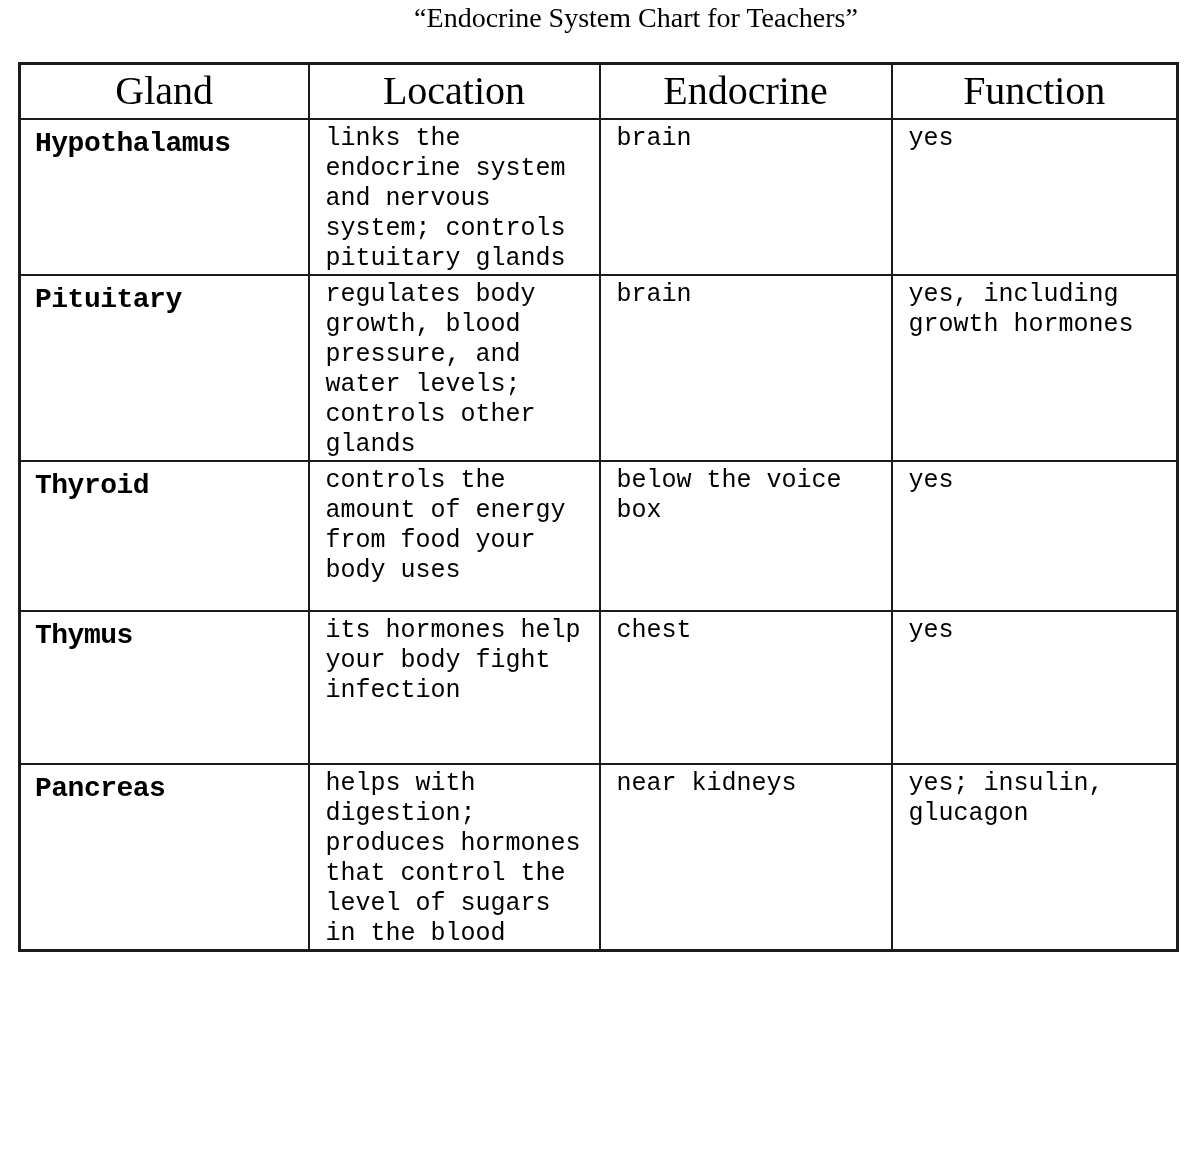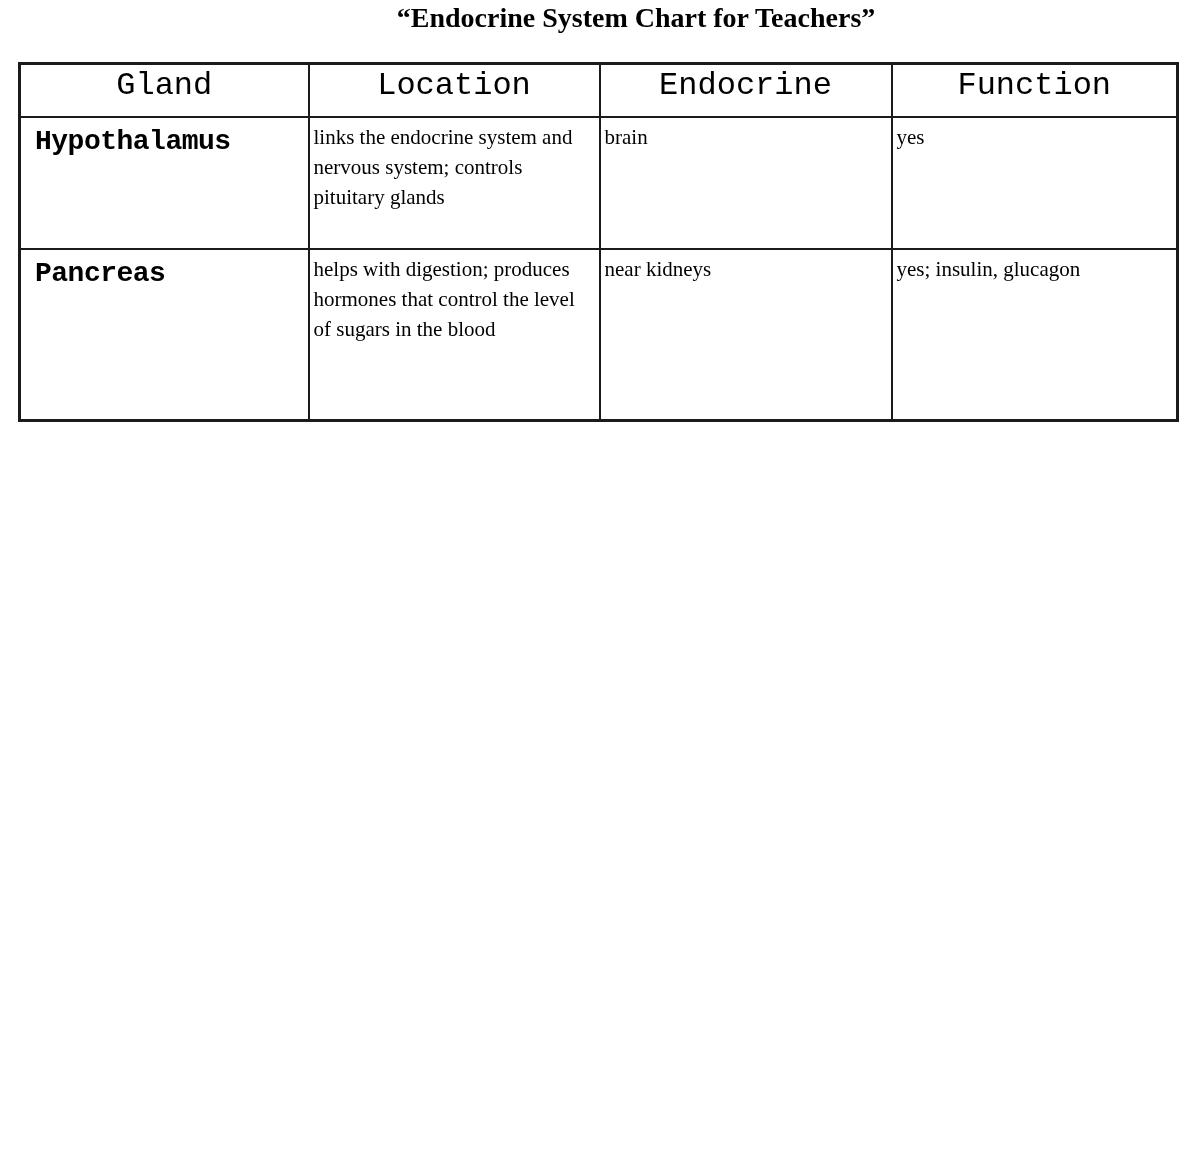--- a/index.html
+++ b/index.html
@@ -18,59 +18,59 @@
   .doc-title {
     position: absolute;
     top: 2px;
     left: 0;
     width: 1200px;
     padding-left: 72px;
     box-sizing: border-box;
     text-align: center;
     font-family: "Liberation Serif", serif;
     font-size: 28px;
-    font-weight: bold;
+    font-weight: normal;
     letter-spacing: 0px;
   }
   table.chart {
     position: absolute;
     left: 18px;
     top: 62px;
     width: 1158px;
     border-collapse: collapse;
     table-layout: fixed;
     border: 3px solid #1b1b1b;
   }
   table.chart th, table.chart td {
     border: 2px solid #1b1b1b;
     vertical-align: top;
     box-sizing: border-box;
     overflow: hidden;
   }
   th.col-head {
     height: 53px;
-    font-family: Liberation Mono, monospace;
-    font-size: 32px;
+    font-family: Liberation Serif, serif;
+    font-size: 40px;
     font-weight: normal;
     text-align: center;
     vertical-align: middle;
     padding: 2px 0 4px 0;
   }
   td.gland-cell {
     font-family: Liberation Mono, monospace;
     font-weight: bold;
     font-size: 28px;
     padding: 8px 4px 0 14px;
     letter-spacing: -0.5px;
   }
   td.body-cell {
-    font-family: Liberation Serif, serif;
-    font-size: 21px;
+    font-family: Liberation Mono, monospace;
+    font-size: 25px;
     line-height: 30px;
-    padding: 4px 12px 0 4px;
+    padding: 4px 12px 0 16px;
     white-space: pre-wrap;
   }
   tr.row-0 td { height: 132px; }
   tr.row-1 td { height: 140px; }
   tr.row-2 td { height: 150px; }
   tr.row-3 td { height: 152px; }
   tr.row-4 td { height: 153px; }
   tr.row-5 td { height: 156px; }
   tr.row-6 td { height: 172px; }
   col.c-gland    { width: 289px; }
@@ -98,20 +98,38 @@
       <th class="col-head">Function</th>
     </tr>
   </thead>
   <tbody>
     <tr class="row-0">
       <td class="gland-cell">Hypothalamus</td>
       <td class="body-cell">links the endocrine system and nervous system; controls pituitary glands</td>
       <td class="body-cell">brain</td>
       <td class="body-cell">yes</td>
     </tr>
+    <tr class="row-1">
+      <td class="gland-cell">Pituitary</td>
+      <td class="body-cell">regulates body growth, blood pressure, and water levels; controls other glands</td>
+      <td class="body-cell">brain</td>
+      <td class="body-cell">yes, including growth hormones</td>
+    </tr>
+    <tr class="row-2">
+      <td class="gland-cell">Thyroid</td>
+      <td class="body-cell">controls the amount of energy from food your body uses</td>
+      <td class="body-cell">below the voice box</td>
+      <td class="body-cell">yes</td>
+    </tr>
+    <tr class="row-4">
+      <td class="gland-cell">Thymus</td>
+      <td class="body-cell">its hormones help your body fight infection</td>
+      <td class="body-cell">chest</td>
+      <td class="body-cell">yes</td>
+    </tr>
     <tr class="row-6">
       <td class="gland-cell">Pancreas</td>
       <td class="body-cell">helps with digestion; produces hormones that control the level of sugars in the blood</td>
       <td class="body-cell">near kidneys</td>
       <td class="body-cell">yes; insulin, glucagon</td>
     </tr>
   </tbody>
 </table>
 
 </body></html>

